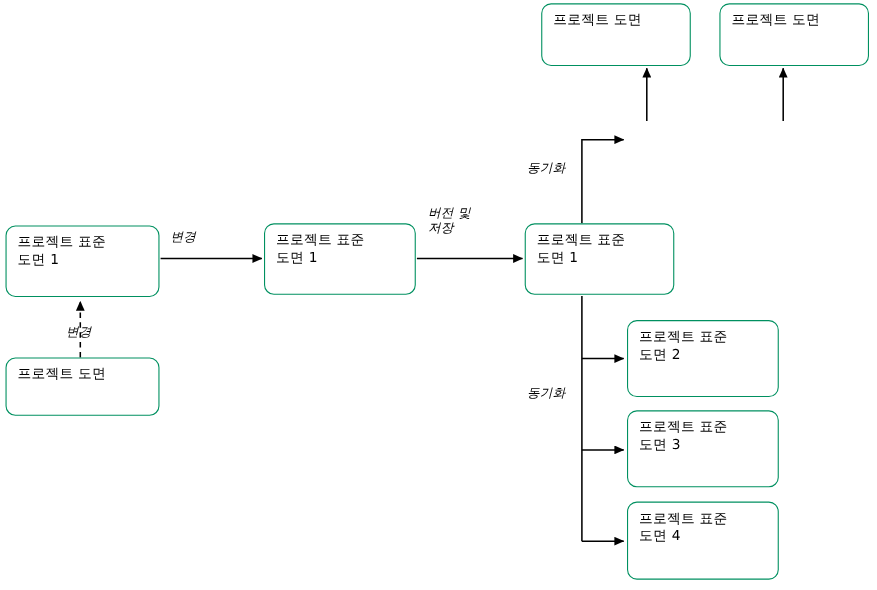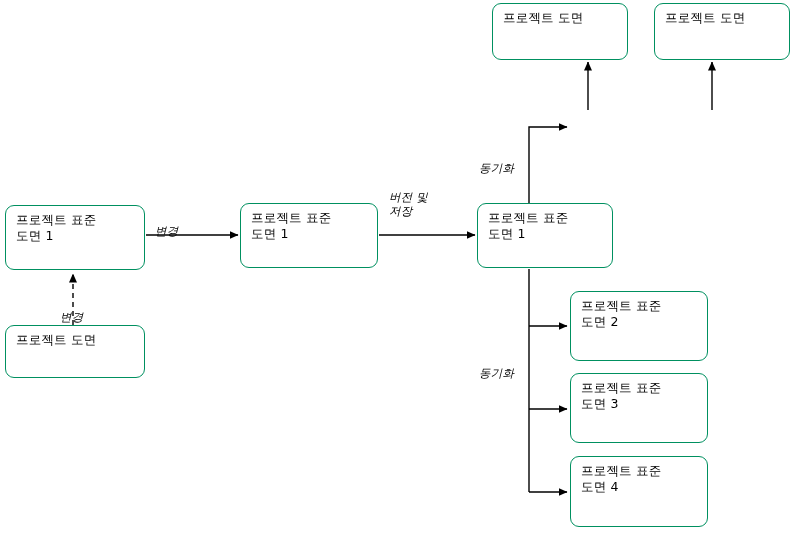--- a/index.html
+++ b/index.html
@@ -32,21 +32,20 @@
     letter-spacing: 0.2px;
   }
   .edge-label {
     position: absolute;
     font-size: 11.5px;
     font-style: italic;
     color: #000000;
     line-height: 14px;
     white-space: pre-line;
     letter-spacing: 0.2px;
-    margin-top: 16px;
   }
   svg.wires {
     position: absolute;
     left: 0;
     top: 0;
     width: 797px;
     height: 536px;
     pointer-events: none;
   }
 </style>
@@ -126,19 +125,19 @@
     <div class="label">프로젝트 표준
 도면 3</div>
   </div>
 
   <div class="node" style="left: 570px; top: 456px; width: 138px; height: 71px; border-color: rgb(0, 144, 96);">
     <div class="label">프로젝트 표준
 도면 4</div>
   </div>
 
   <div class="edge-label" style="left: 155px; top: 208px;">변경</div>
-  <div class="edge-label" style="left: 389px; top: 174px;">버전 및
+  <div class="edge-label" style="left: 389px; top: 186px;">버전 및
 저장</div>
   <div class="edge-label" style="left: 479px; top: 145px;">동기화</div>
   <div class="edge-label" style="left: 60px; top: 294px;">변경</div>
   <div class="edge-label" style="left: 479px; top: 350px;">동기화</div>
 
 </div>
 
 </body></html>

